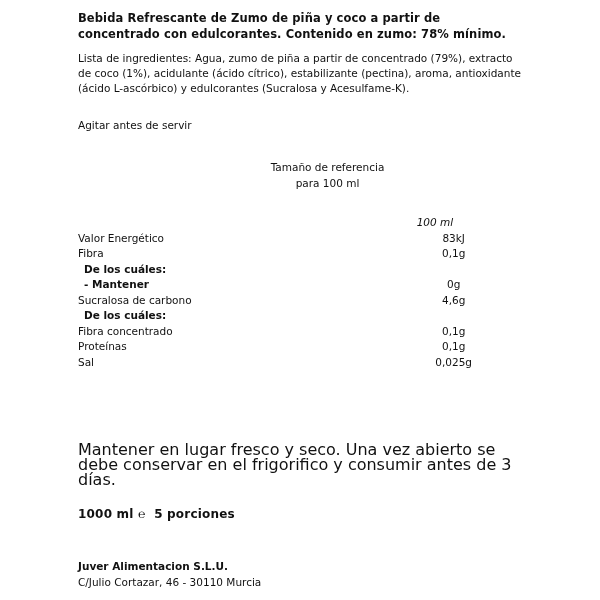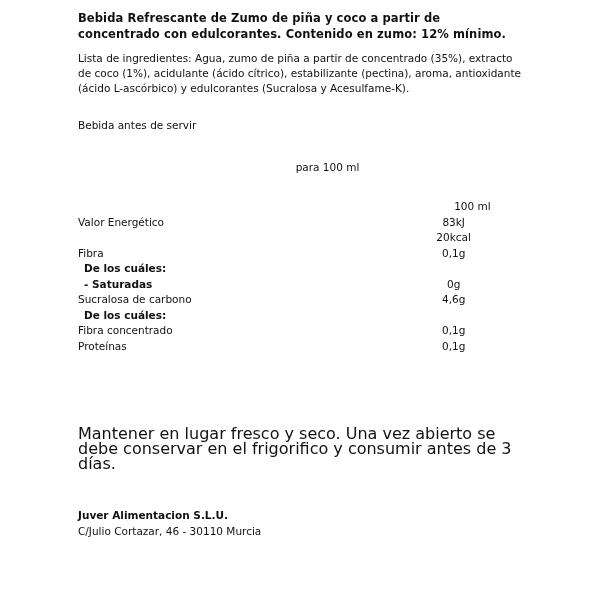--- a/index.html
+++ b/index.html
@@ -66,21 +66,21 @@
   }
   .nutri tr.sub td.name { padding-left: 6px; font-weight: bold; }
   .nutri td.val-100 {
     text-align: center;
     width: 120px;
   }
   .val-inner {
     display: inline-block;
     width: 74px;
   }
-  .head-100 .val-inner { text-align: right; }
+  .head-100 .val-inner { text-align: left; font-style: italic; }
 
   .storage {
     font-size: 16px;
     line-height: 15px;
     margin: 72px 0 0 0;
   }
   .volume {
     font-size: 12px;
     font-weight: bold;
     margin: 20px 0 0 0;
@@ -96,79 +96,85 @@
     line-height: 16px;
     margin: 36px 0 0 0;
   }
   .company .name { font-weight: bold; }
 </style>
 </head>
 <body>
 
 <div class="label">
 
-  <div class="title">Bebida Refrescante de Zumo de piña y coco a partir de concentrado con edulcorantes. Contenido en zumo: 12% mínimo.</div>
+  <div class="title">Bebida Refrescante de Zumo de piña y coco a partir de concentrado con edulcorantes. Contenido en zumo: 78% mínimo.</div>
 
-  <div class="ingredients">Lista de ingredientes: Agua, zumo de piña a partir de concentrado (35%), extracto de coco (1%), acidulante (ácido cítrico), estabilizante (pectina), aroma, antioxidante (ácido L-ascórbico) y edulcorantes (Sucralosa y Acesulfame-K).</div>
+  <div class="ingredients">Lista de ingredientes: Agua, zumo de piña a partir de concentrado (79%), extracto de coco (1%), acidulante (ácido cítrico), estabilizante (pectina), aroma, antioxidante (ácido L-ascórbico) y edulcorantes (Sucralosa y Acesulfame-K).</div>
 
-  <div class="shake">Bebida antes de servir</div>
+  <div class="shake">Agitar antes de servir</div>
 
   <div class="ref-head">
+    <div>Tamaño de referencia</div>
     <div>para 100 ml</div>
   </div>
 
   <table class="nutri">
     <tbody>
         <tr class="head-100">
       <td class="name"></td>
       <td class="val-100">
         <span class="val-inner">100 ml</span>
       </td>
     </tr>
     <tr>
       <td class="name">Valor  Energético</td>
       <td class="val-100"><span class="val-inner">83kJ</span></td>
     </tr>
     <tr>
-      <td class="name"></td>
-      <td class="val-100"><span class="val-inner">20kcal</span></td>
-    </tr>
-    <tr>
       <td class="name">Fibra</td>
       <td class="val-100"><span class="val-inner">0,1g</span></td>
     </tr>
     <tr class="sub">
       <td class="name">De los cuáles:</td>
       <td class="val-100"><span class="val-inner"></span></td>
     </tr>
     <tr class="sub">
-      <td class="name">- Saturadas</td>
+      <td class="name">- Mantener</td>
       <td class="val-100"><span class="val-inner">0g</span></td>
     </tr>
     <tr>
       <td class="name">Sucralosa de  carbono</td>
       <td class="val-100"><span class="val-inner">4,6g</span></td>
     </tr>
     <tr class="sub">
       <td class="name">De los cuáles:</td>
       <td class="val-100"><span class="val-inner"></span></td>
     </tr>
     <tr>
       <td class="name">Fibra  concentrado</td>
       <td class="val-100"><span class="val-inner">0,1g</span></td>
     </tr>
     <tr>
       <td class="name">Proteínas</td>
       <td class="val-100"><span class="val-inner">0,1g</span></td>
     </tr>
+    <tr>
+      <td class="name">Sal</td>
+      <td class="val-100"><span class="val-inner">0,025g</span></td>
+    </tr>
   </tbody>
     </table>
 
   <div class="storage">Mantener en lugar fresco y seco. Una vez abierto se debe conservar en el frigorifico y consumir antes de 3 días.</div>
 
+  <div class="volume">
+    <span>1000 ml</span>
+    <span class="e-mark">℮</span>
+    &nbsp;<span>5 porciones</span>
+  </div>
 
   <div class="company">
     <div class="name">Juver Alimentacion S.L.U.</div>
     <div>C/Julio Cortazar, 46 - 30110 Murcia</div>
 
   </div>
 
 </div>
 
 </body></html>

